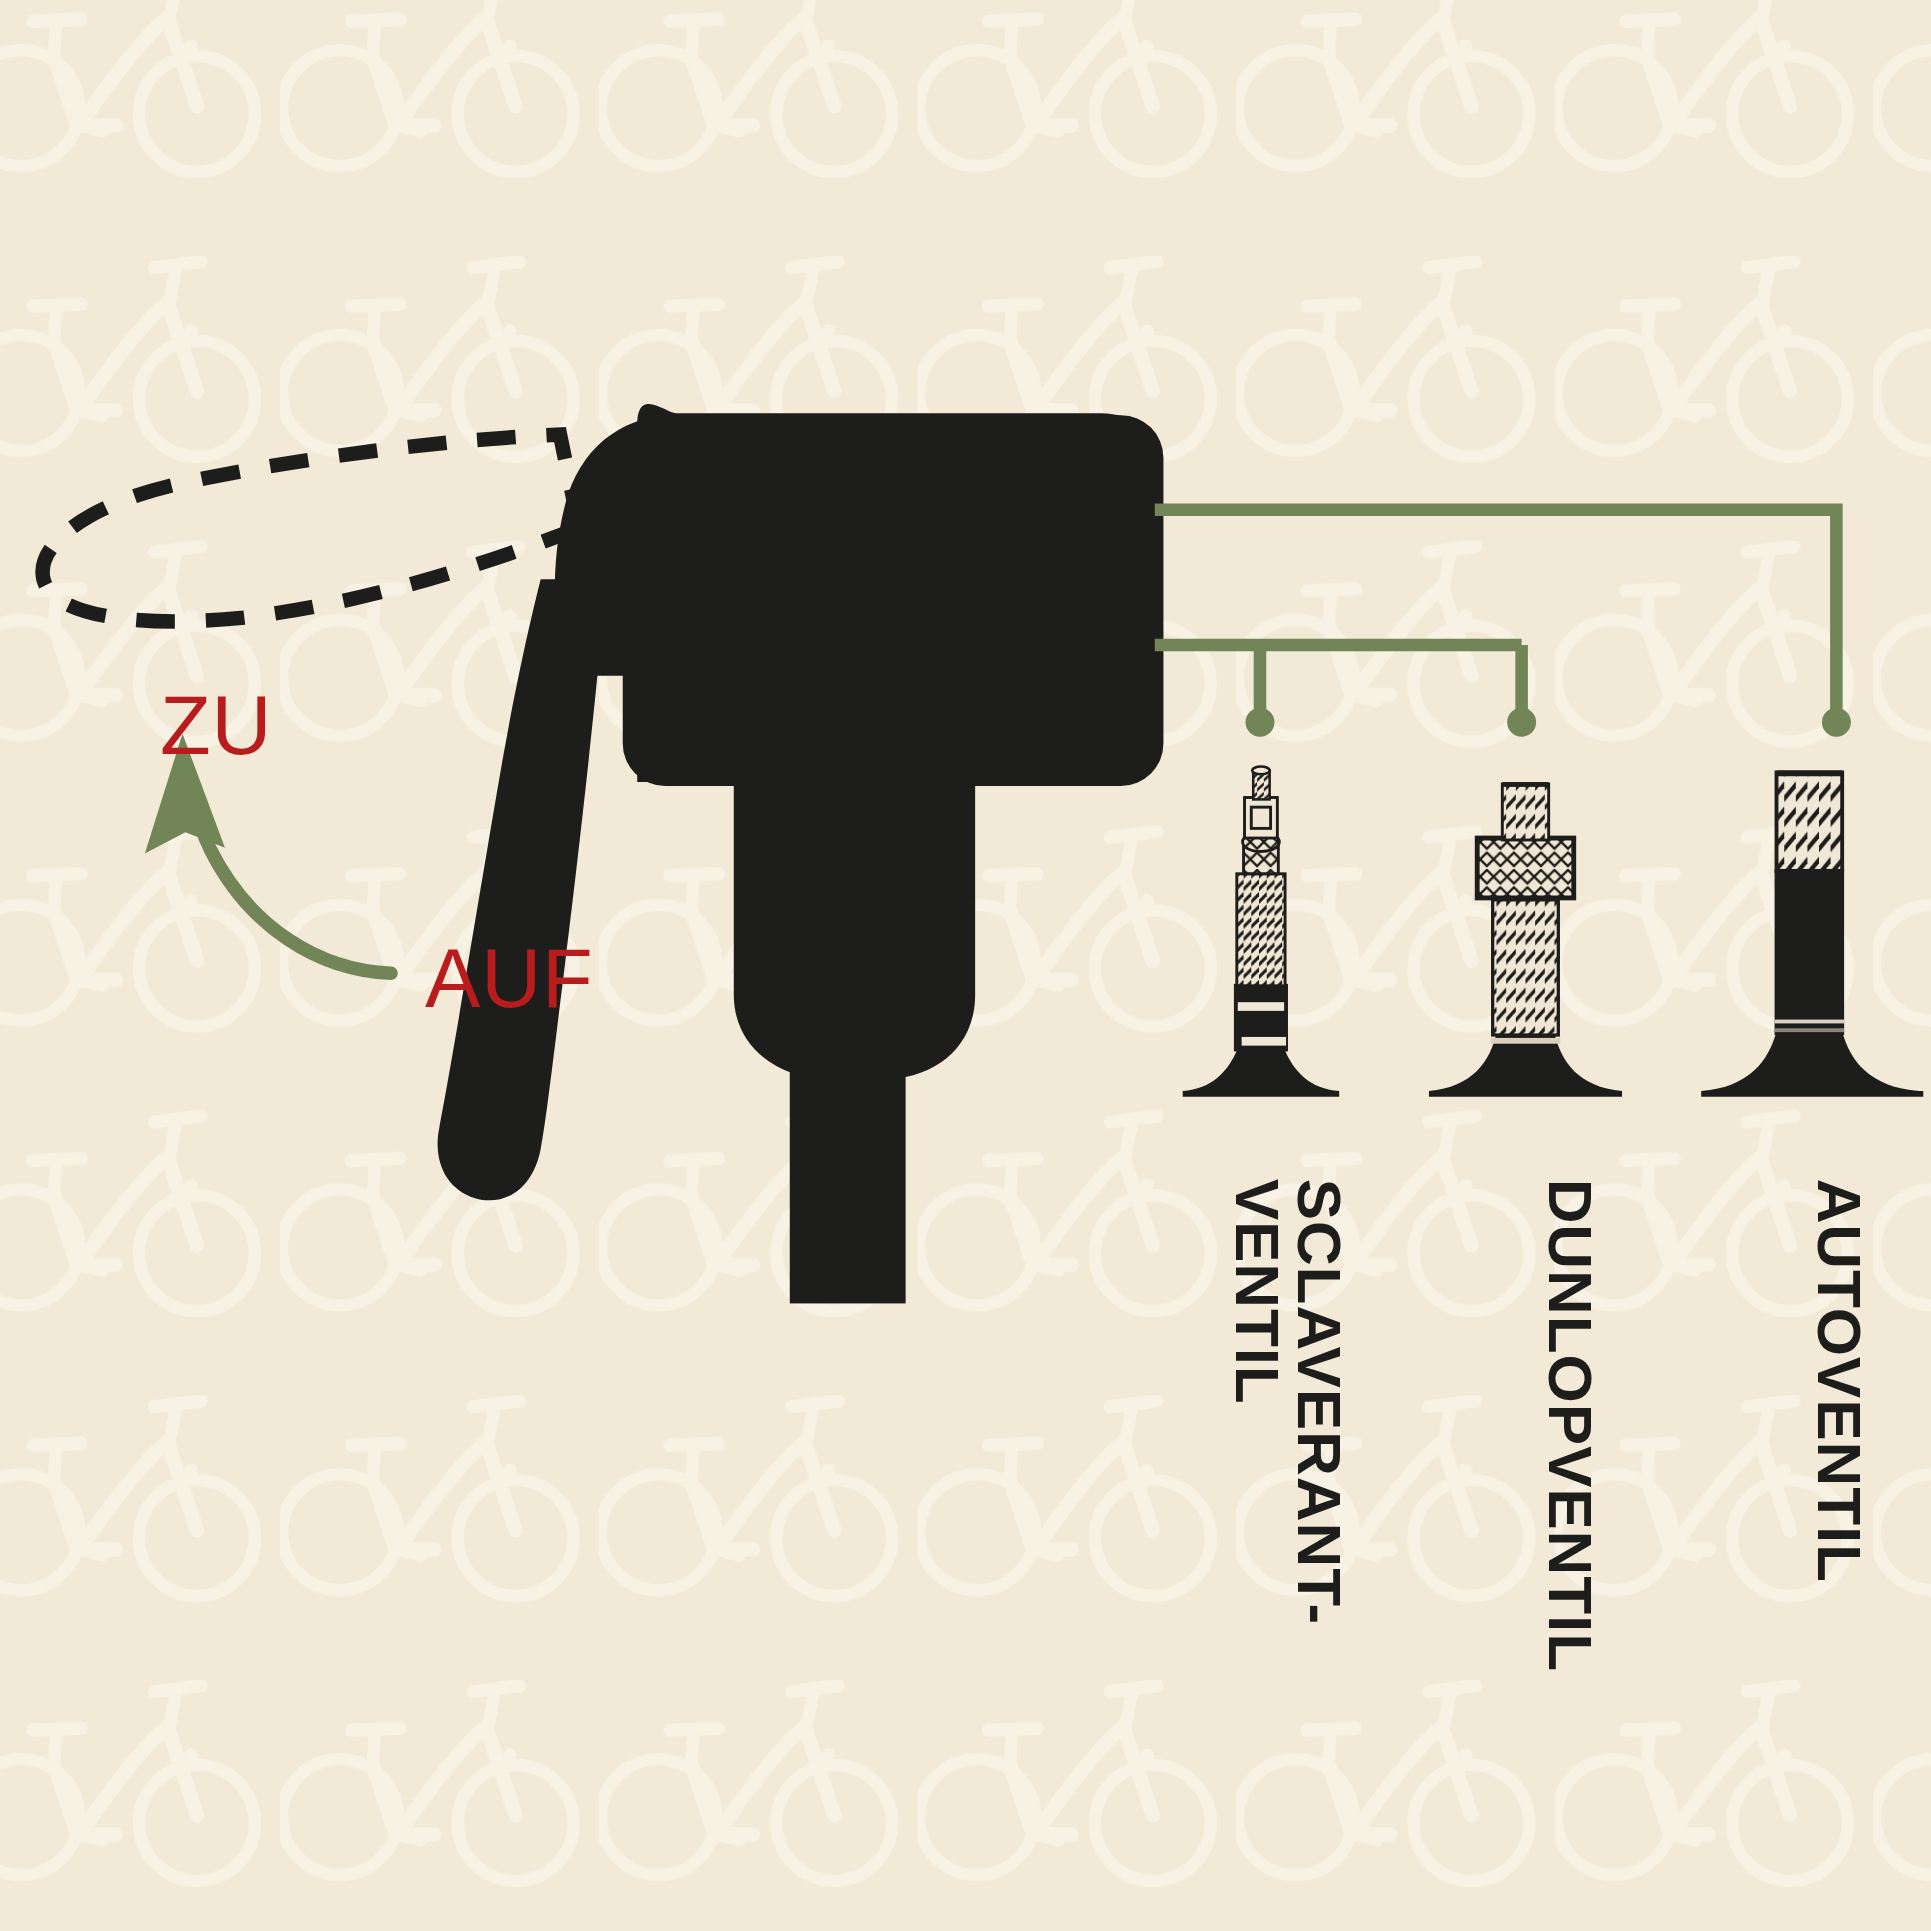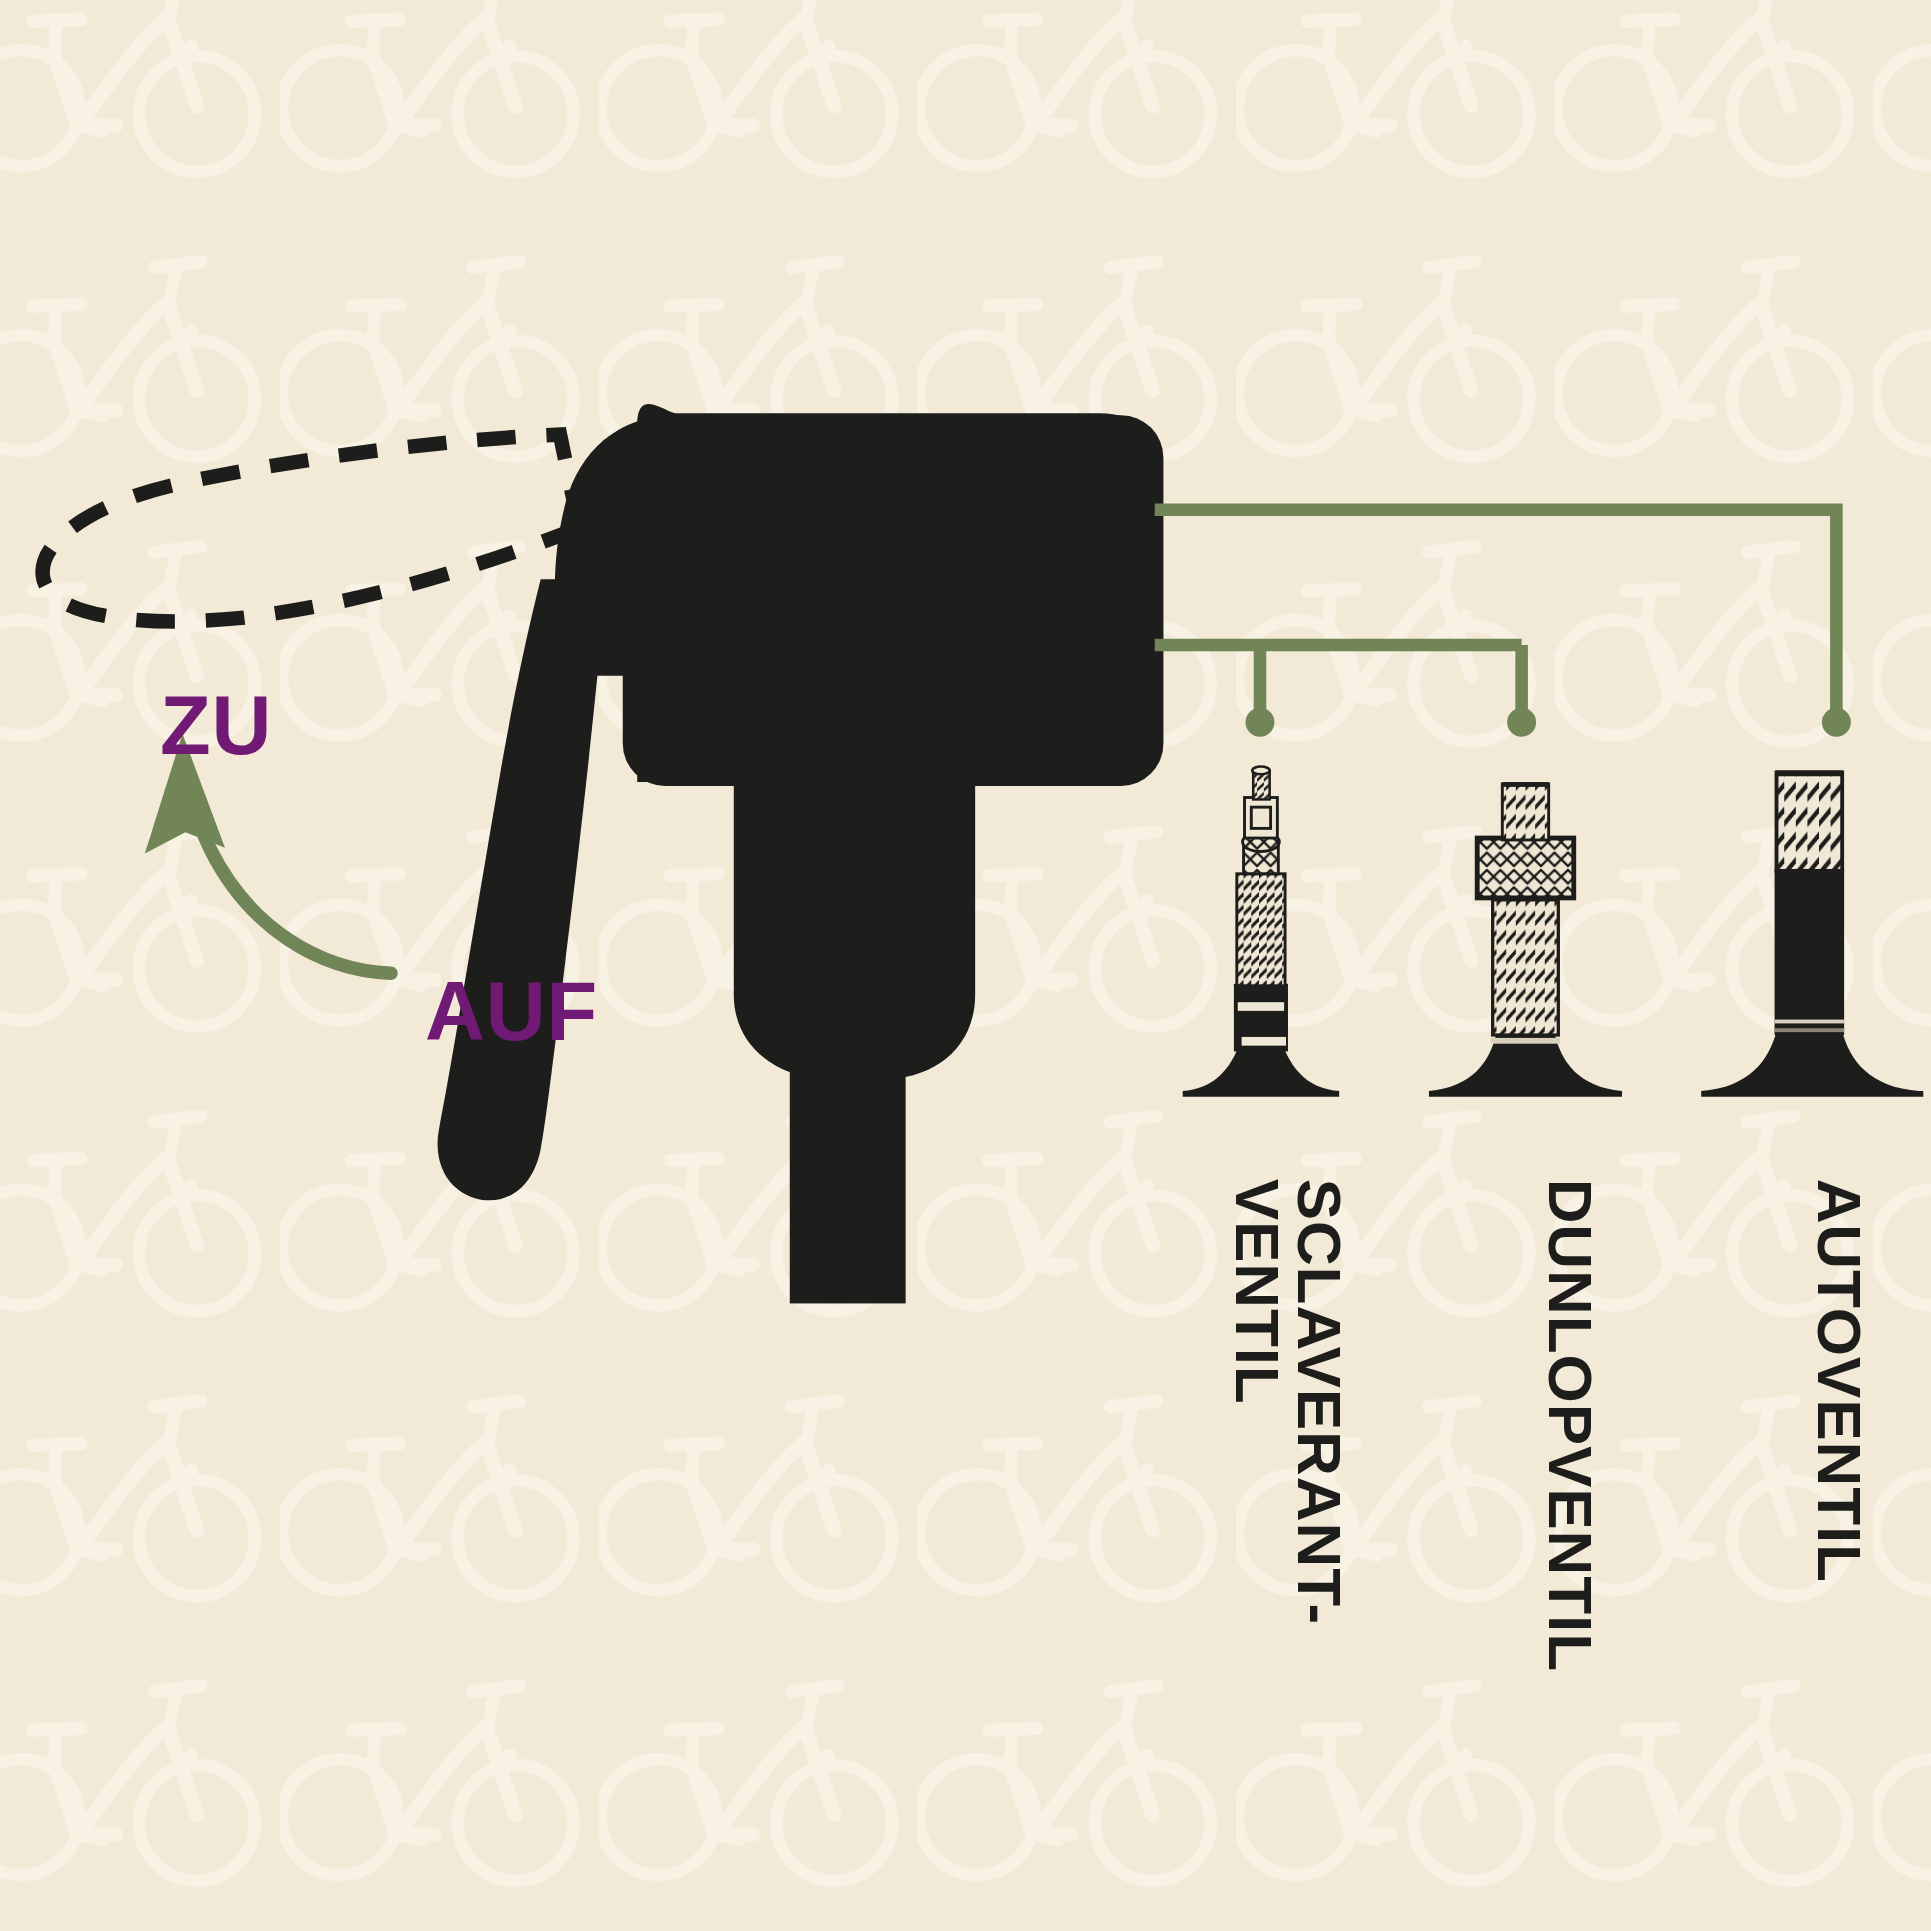--- a/index.html
+++ b/index.html
@@ -19,34 +19,33 @@
     position:absolute;inset:0;
     width:1931px;height:1931px;
     pointer-events:none;
   }
   #artwork{
     position:absolute;inset:0;
     width:1931px;height:1931px;
   }
   .lbl{
     position:absolute;
-    color:#701a75;
-    font-weight:bold;
+    color:#b91c1c;
+    font-weight:normal;
     letter-spacing:0.01em;
     white-space:pre;
     line-height:1.02;
   }
   #zu-label{
     left:160px;top:684px;
     font-size:83px;
   }
   #auf-label{
     left:425px;top:937px;
     font-size:83px;
-    margin-top:33px;
   }
   .vlabel{
     position:absolute;
     color:#1d1d1b;
     font-weight:bold;
     font-size:62px;
     letter-spacing:0.015em;
     line-height:1.0;
     writing-mode:vertical-rl;
     text-orientation:mixed;

